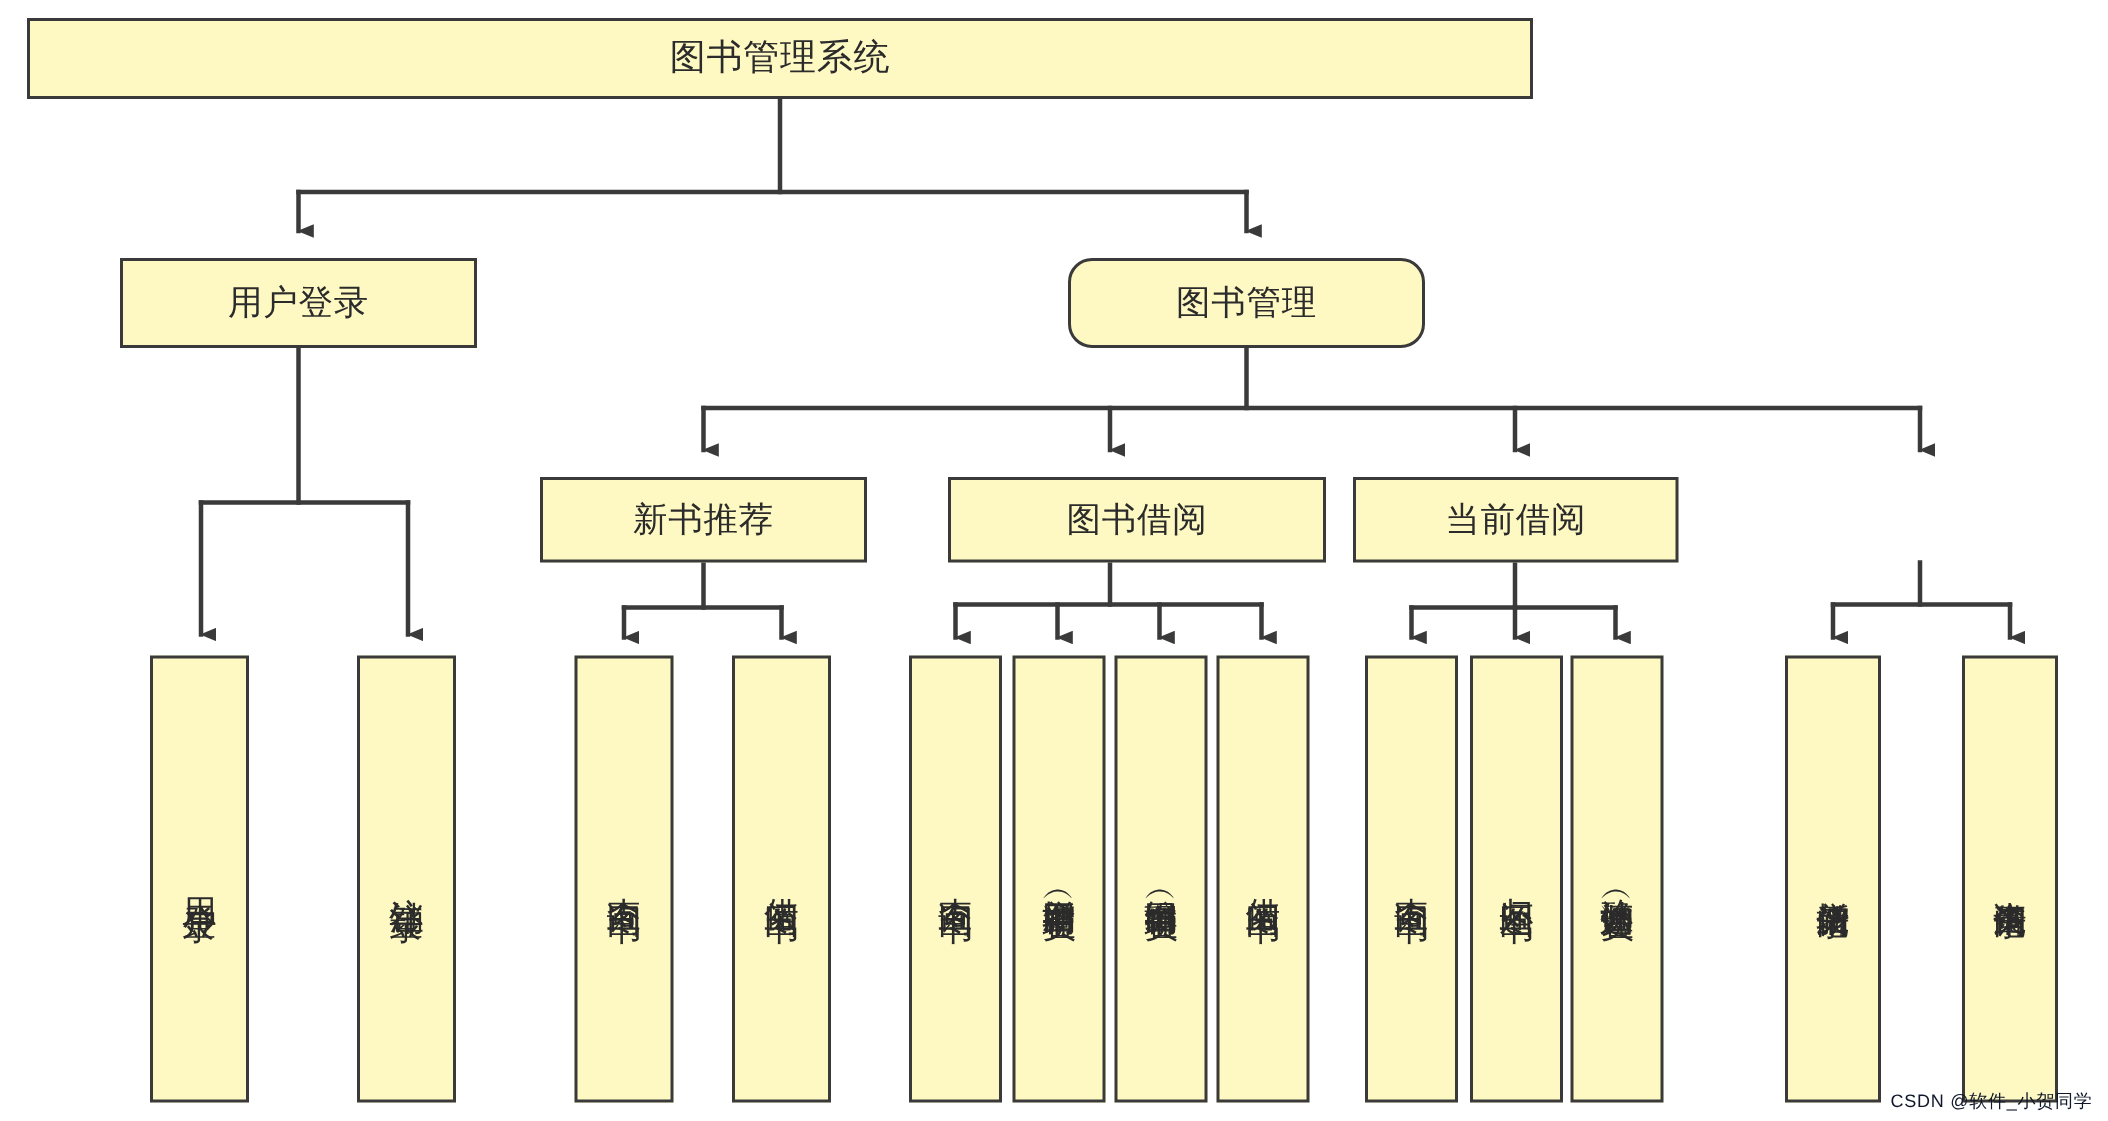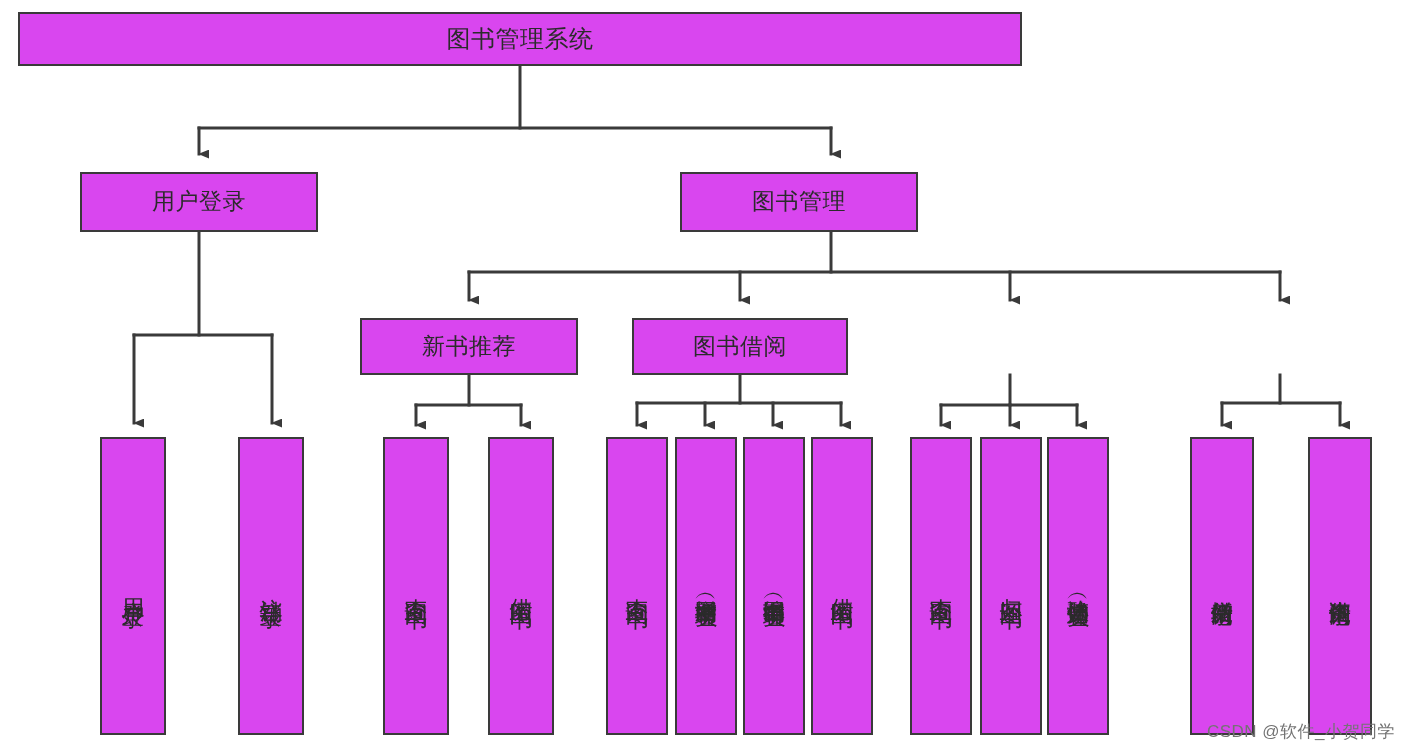--- a/index.html
+++ b/index.html
@@ -22,21 +22,21 @@
     position: absolute;
     left: 0;
     top: 0;
     width: 1405px;
     height: 747px;
   }
   .node-box {
     position: absolute;
     box-sizing: border-box;
     border: 2.5px solid #3a3a3a;
-    background: #d946ef;
+    background: #fef9c3;
     display: flex;
     align-items: center;
     justify-content: center;
     overflow: hidden;
   }
   .node-label {
     color: #2b2b2b;
     text-align: center;
     line-height: 1.18;
     white-space: nowrap;
@@ -61,22 +61,22 @@
     white-space: nowrap;
   }
   .node-box.vertical.tight .node-label {
     letter-spacing: 1px;
     font-size: 22px;
   }
   #watermark {
     position: absolute;
     right: 10px;
     bottom: 4px;
-    font-size: 17px;
-    color: #737373;
+    font-size: 12px;
+    color: #0f172a;
     white-space: nowrap;
     letter-spacing: 0.5px;
     pointer-events: none;
   }
 </style>
 </head>
 <body>
 
 <div id="canvas">
 
@@ -130,29 +130,32 @@
     </g>
   </svg>
 
   <div class="node-box root horizontal" style="left:18px; top:12px; width:1004px; height:54px;">
     <span class="node-label">图书管理系统</span>
   </div>
 
   <div class="node-box horizontal" style="left:80px; top:172px; width:238px; height:60px;">
     <span class="node-label">用户登录</span>
   </div>
-  <div class="node-box horizontal" style="left:680px; top:172px; width:238px; height:60px;">
+  <div class="node-box horizontal" style="left:712px; top:172px; width:238px; height:60px;border-radius:16px;">
     <span class="node-label">图书管理</span>
   </div>
 
   <div class="node-box horizontal" style="left:360px; top:318px; width:218px; height:57px;align-items:center;">
     <span class="node-label">新书推荐</span>
   </div>
-  <div class="node-box horizontal" style="left:632px; top:318px; width:216px; height:57px;">
+  <div class="node-box horizontal" style="left:632px; top:318px; width:252px; height:57px;">
     <span class="node-label">图书借阅</span>
+  </div>
+  <div class="node-box horizontal" style="left:902px; top:318px; width:217px; height:57px;">
+    <span class="node-label">当前借阅</span>
   </div>
 
   <div class="node-box vertical" style="left:100px; top:437px; width:66px; height:298px;">
     <span class="node-label">用户登录</span>
   </div>
   <div class="node-box vertical" style="left:238px; top:437px; width:66px; height:298px;">
     <span class="node-label">注销登录</span>
   </div>
 
   <div class="node-box vertical" style="left:383px; top:437px; width:66px; height:298px;">

